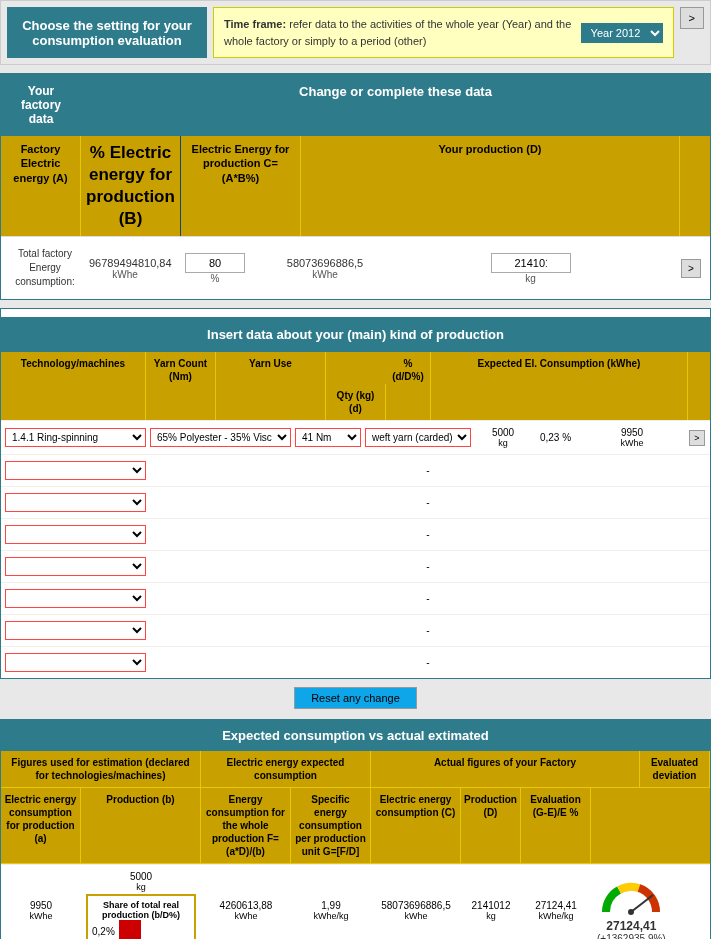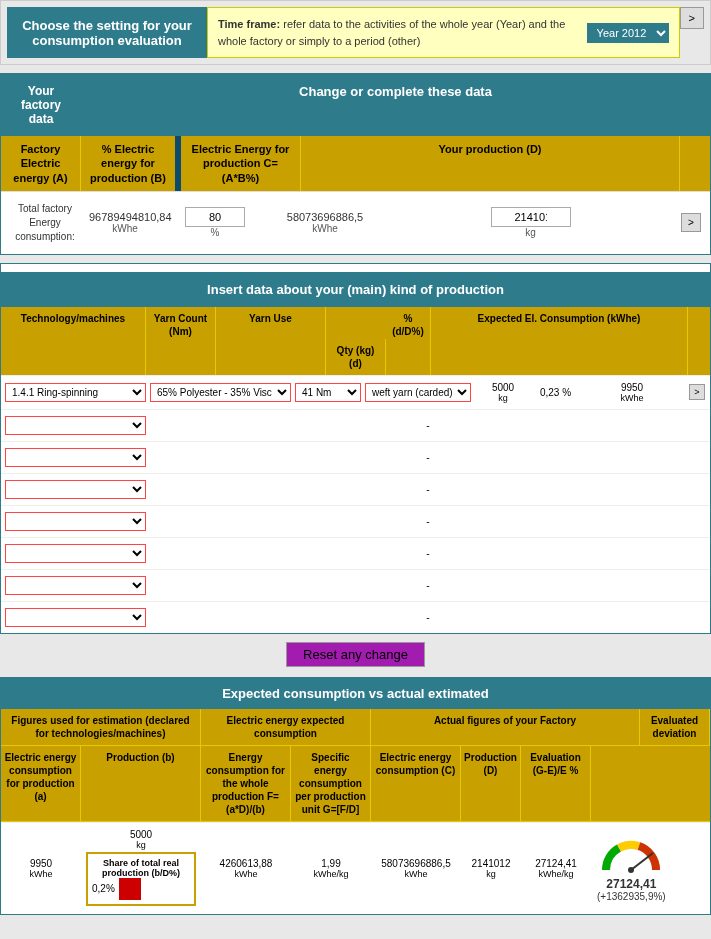--- a/index.html
+++ b/index.html
@@ -4,21 +4,21 @@
   <style>
     * { box-sizing: border-box; margin: 0; padding: 0; }
     body { font-family: Arial, sans-serif; font-size: 11px; background: #e8e8e8; width: 711px; }
 
     
     .header-section {
       background: #e8e8e8;
       padding: 6px;
       display: flex;
       align-items: stretch;
-      gap: 0;
+      gap: 6px;
       border: 1px solid #ccc;
     }
     .header-title {
       background: #2e7b8c;
       color: white;
       font-weight: bold;
       font-size: 13px;
       padding: 10px 15px;
       display: flex;
       align-items: center;
@@ -169,24 +169,24 @@
     }
 
     
     .reset-section {
       display: flex;
       justify-content: center;
       padding: 8px;
       background: #e8e8e8;
     }
     .reset-btn {
-      background: #a21caf;
+      background: #0ea5e9;
       border: 1px solid #999;
       padding: 4px 16px;
-      font-size: 13px;
+      font-size: 11px;
       cursor: pointer;
     }
 
     
     .expected-section {
       margin-top: 2px;
       border: 1px solid #2e7b8c;
       background: white;
     }
     .expected-main-header {
@@ -282,21 +282,21 @@
   <button class="nav-arrow-btn">&gt;</button>
 </div>
 
 <div class="factory-section">
   <div class="factory-header-row">
     <div class="your-factory-label">Your factory data</div>
     <div class="change-complete-header">Change or complete these data</div>
   </div>
   <div style="display:flex; background:#c8a000;">
     <div class="col-label w-80" style="padding:6px 4px; font-weight:bold; font-size:11px; text-align:center; border-right:1px solid #e8c800; line-height:1.3;">Factory Electric energy (A)</div>
-    <div class="col-label w-100" style="padding:6px 4px; font-weight:bold; font-size:11px; text-align:center; border-right:6px solid #0c4a6e; line-height:1.3;">% Electric energy for production (B)</div>
+    <div class="col-label w-100" style="padding:6px 4px; font-weight:bold; font-size:17px; text-align:center; border-right:1px solid #0c4a6e; line-height:1.3;">% Electric energy for production (B)</div>
     <div class="col-label w-120" style="padding:6px 4px; font-weight:bold; font-size:11px; text-align:center; border-right:1px solid #e8c800; line-height:1.3;">Electric Energy for production C=(A*B%)</div>
     <div class="col-label flex1" style="padding:6px 4px; font-weight:bold; font-size:11px; text-align:center; border-right:1px solid #e8c800; line-height:1.3;">Your production (D)</div>
     <div style="width:30px;"></div>
   </div>
   <div style="display:flex; align-items:center; padding:6px 4px; border-top:1px solid #ddd;">
     <div class="factory-row-label w-80">Total factory Energy consumption:</div>
     <div class="factory-data-cell w-80">
       <span class="static-value">96789494810,84</span>
       <span class="unit-text">kWhe</span>
     </div>

